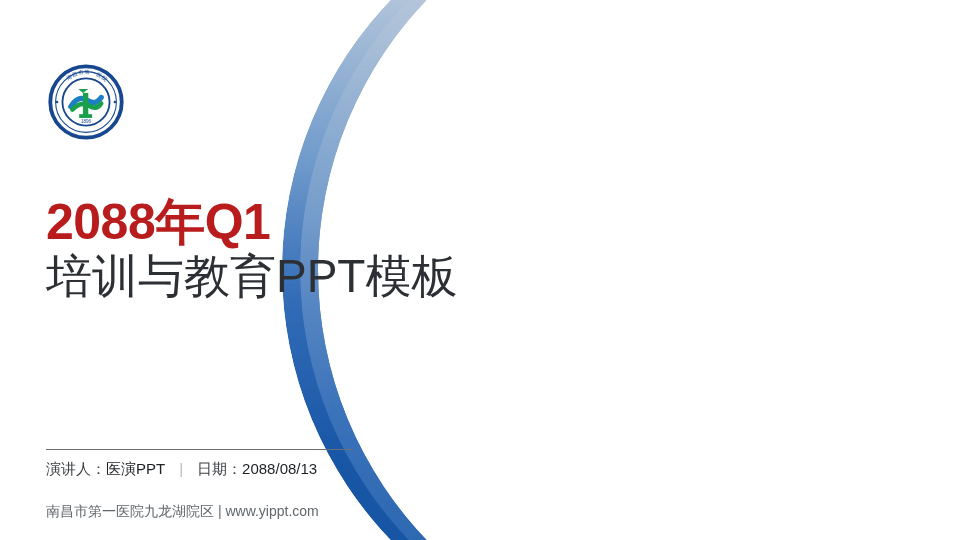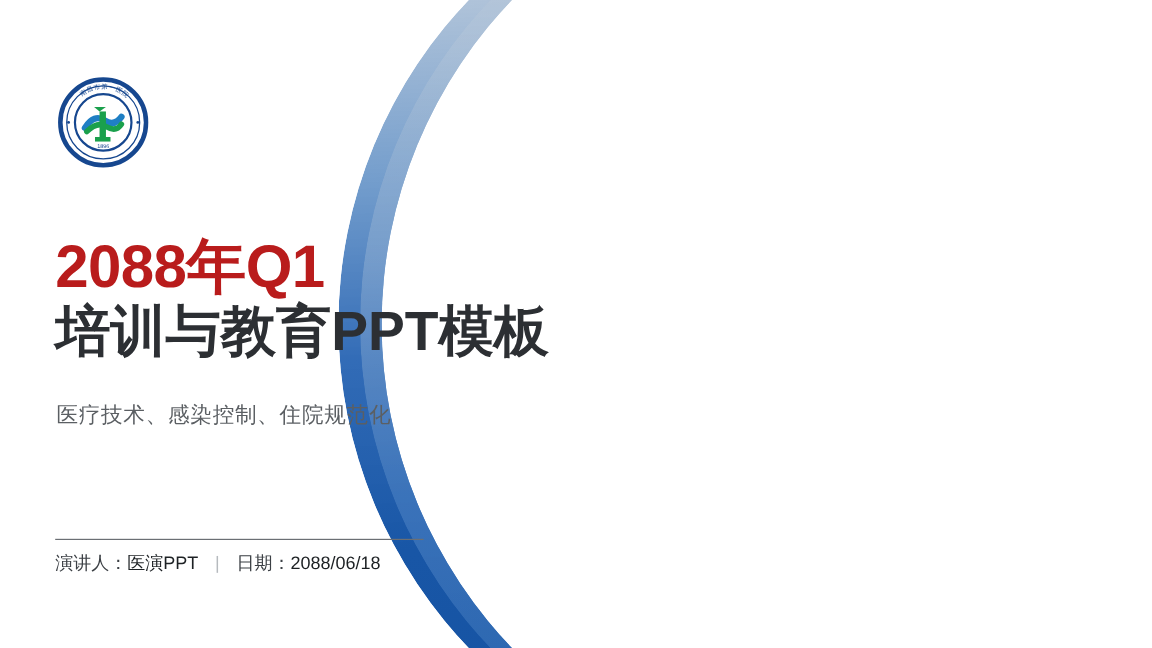--- a/index.html
+++ b/index.html
@@ -210,21 +210,21 @@
   .left{position:absolute;left:0;top:0;width:430px;height:540px;}
 
   .logo{position:absolute;left:48px;top:64px;width:76px;height:76px;}
 
   .title-block{position:absolute;left:46px;top:196px;width:470px;}
   .title-year{
     font-size:50px;font-weight:700;color:#b91c1c;letter-spacing:-.5px;
     line-height:1.06;margin:0;white-space:nowrap;
   }
   .title-main{
-    font-size:46px;font-weight:700;color:#2c2f33;letter-spacing:0px;
+    font-size:46px;font-weight:400;color:#2c2f33;letter-spacing:0px;
     line-height:1.12;margin:2px 0 0 0;white-space:nowrap;
   }
   .subtitle{
     position:absolute;left:47px;top:334px;
     font-size:18px;color:#5b5f63;letter-spacing:.6px;white-space:nowrap;
   }
 
   .divider{position:absolute;left:46px;top:449px;width:307px;height:1px;background:#6b6f74;}
 
   .meta{position:absolute;left:46px;top:460px;font-size:15px;color:#3c4045;white-space:nowrap;}
@@ -319,23 +319,23 @@
         <circle cx="12" cy="50" r="1.6" fill="#16478f"></circle>
         <circle cx="88" cy="50" r="1.6" fill="#16478f"></circle>
       </svg>
     </div>
 
     <div class="title-block">
       <div class="title-year">2088年Q1</div>
       <div class="title-main">培训与教育PPT模板</div>
     </div>
 
-    <div class="subtitle">医疗技术、感染控制、住院规范化</div>
 
     <div class="divider"></div>
 
     <div class="meta">
-      <span>演讲人：</span><b>医演PPT</b><span class="sep">|</span><span>日期：</span><b>2088/06/18</b>
+      <span>演讲人：</span><b>医演PPT</b><span class="sep">|</span><span>日期：</span><b>2088/08/13</b>
     </div>
 
+    <div class="footer">南昌市第一医院九龙湖院区 | www.yippt.com</div>
 
   </div>
 </div>
 
 </body></html>

